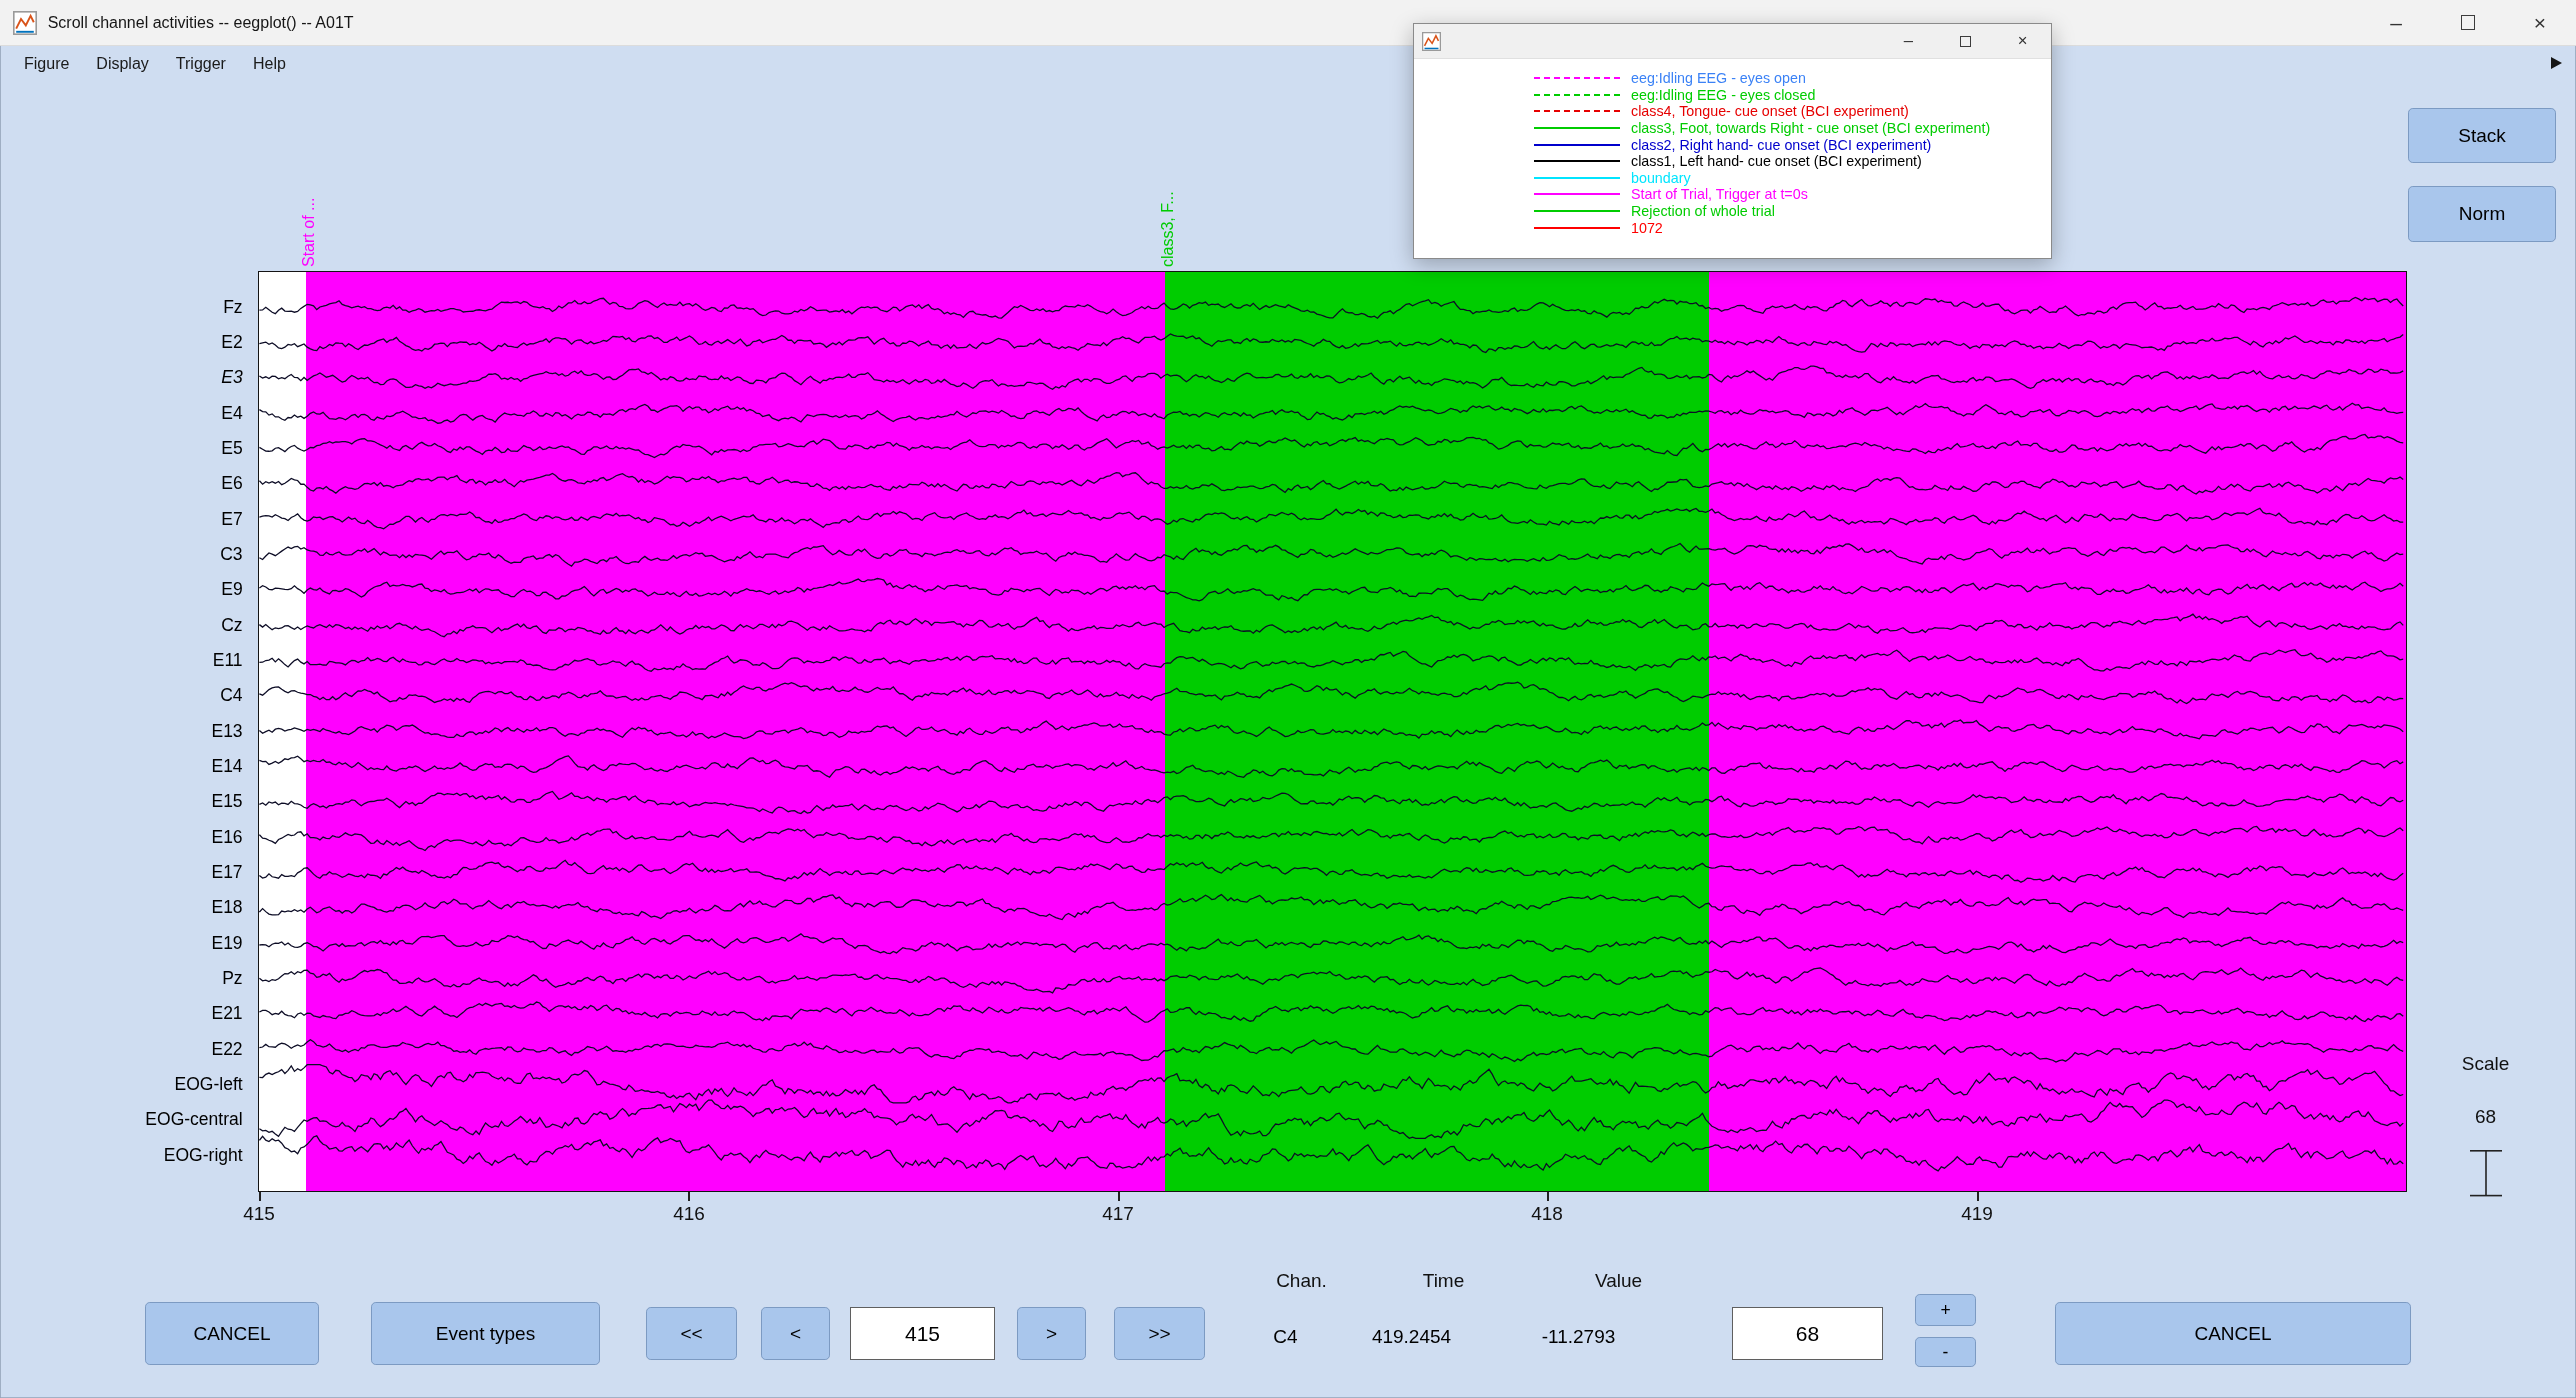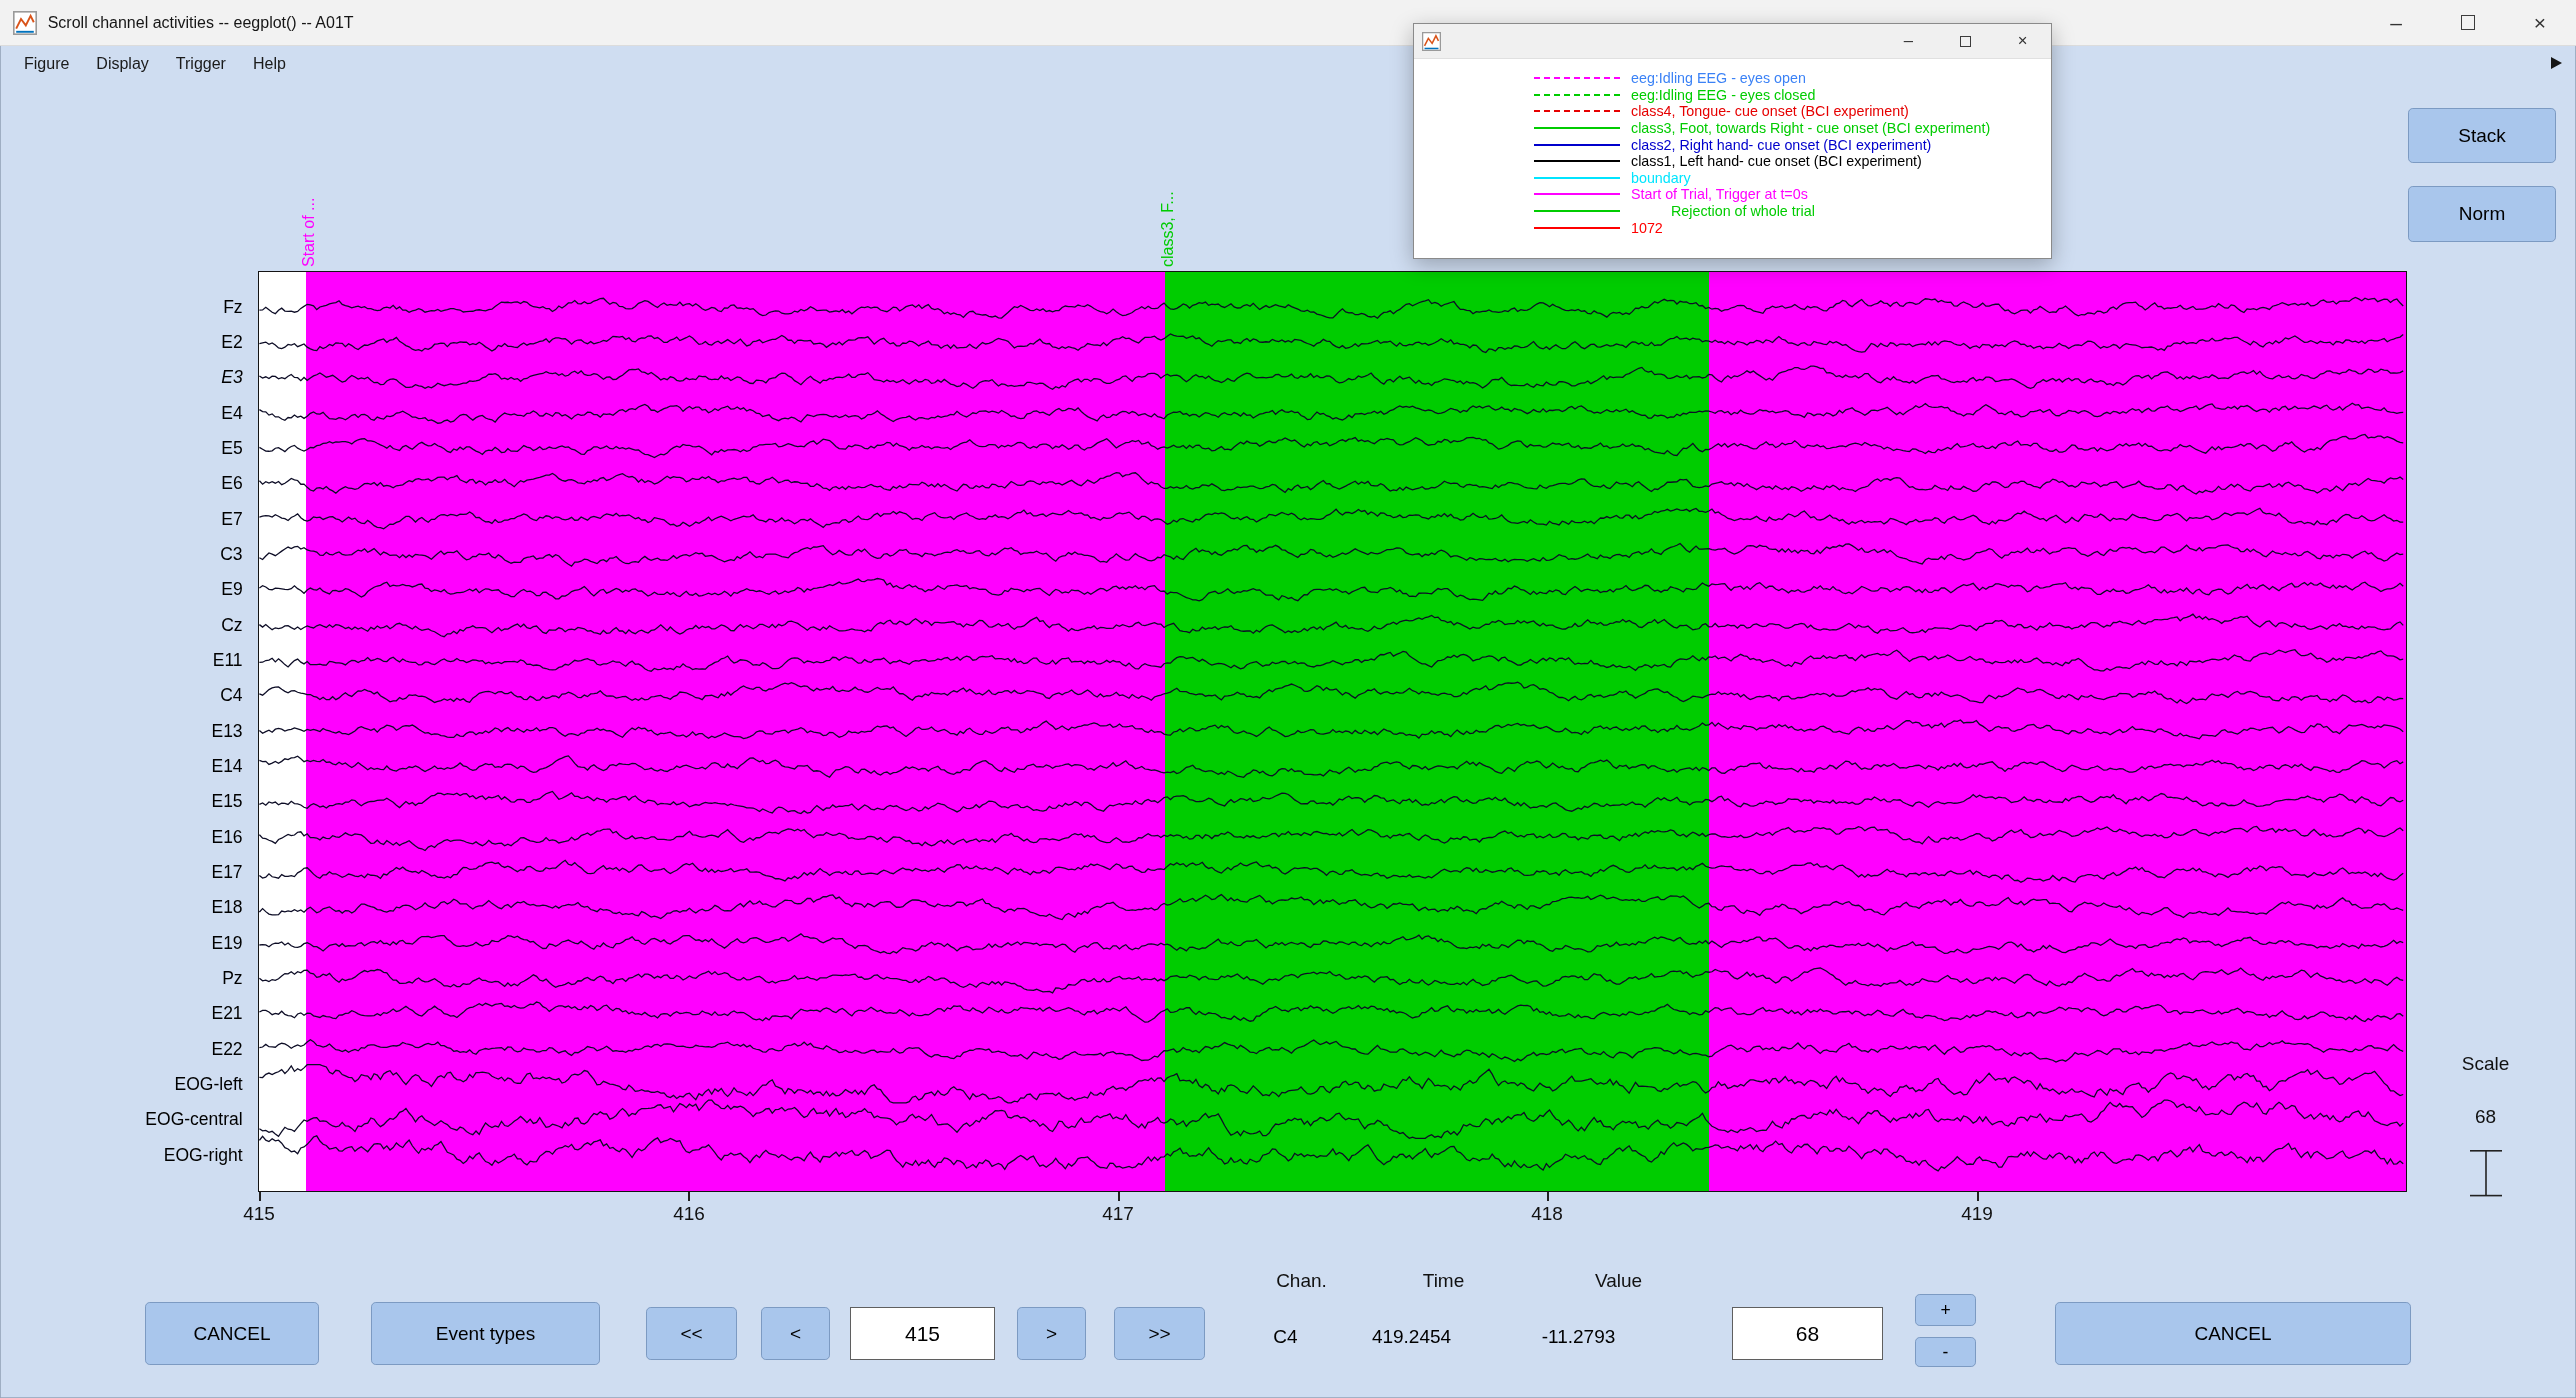--- a/index.html
+++ b/index.html
@@ -243,21 +243,21 @@
       <div class="lrow">
         <span class="lsample" style="border-top: 2.4px solid rgb(0, 229, 255);"></span>
         <span class="ltext" style="color: rgb(0, 229, 255);">boundary</span>
       </div>
       <div class="lrow">
         <span class="lsample" style="border-top: 2.4px solid rgb(255, 0, 255);"></span>
         <span class="ltext" style="color: rgb(255, 0, 255);">Start of Trial, Trigger at t=0s</span>
       </div>
       <div class="lrow">
         <span class="lsample" style="border-top: 2.4px solid rgb(0, 204, 0);"></span>
-        <span class="ltext" style="color: rgb(0, 204, 0); margin-left: 40px;">Rejection of whole trial</span>
+        <span class="ltext" style="color: rgb(0, 204, 0);">Rejection of whole trial</span>
       </div>
       <div class="lrow">
         <span class="lsample" style="border-top: 2.4px solid rgb(255, 0, 0);"></span>
         <span class="ltext" style="color: rgb(255, 0, 0);">1072</span>
       </div>
     </div>
 </div>
 
 <div class="evlabel" style="left: 318px; top: 248px; color: rgb(255, 0, 255);">Start of ...</div>
 <div class="evlabel" style="left: 1177px; top: 248px; color: rgb(0, 204, 0);">class3, F...</div>

